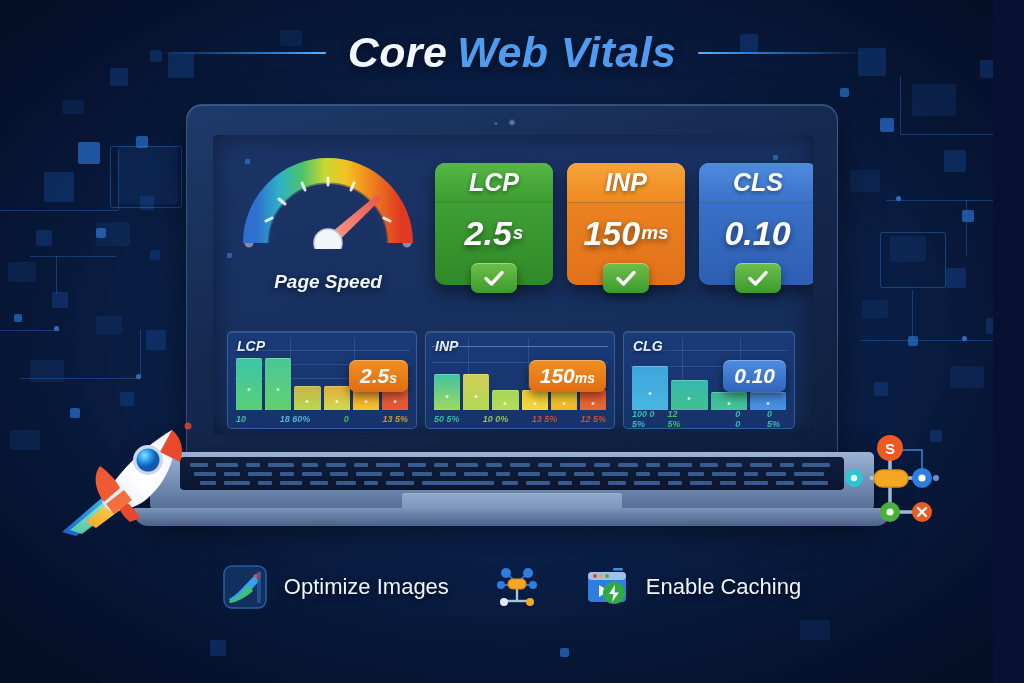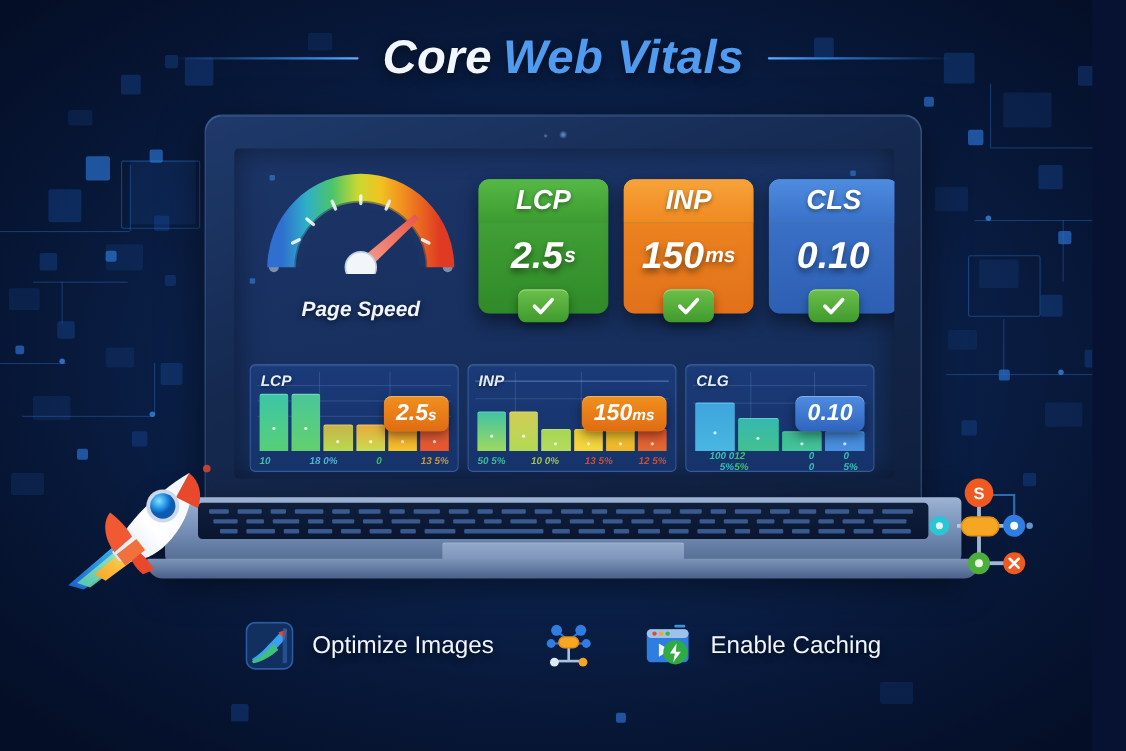--- a/index.html
+++ b/index.html
@@ -395,21 +395,21 @@
             <div class="bars">
               <div class="bar" style="height:52px;background:linear-gradient(180deg,#3cc6a8 0%,#58cf77 100%);"></div>
               <div class="bar" style="height:52px;background:linear-gradient(180deg,#49c79a 0%,#63d06e 100%);"></div>
               <div class="bar" style="height:24px;background:linear-gradient(180deg,#c9b24a 0%,#b8da4e 100%);"></div>
               <div class="bar" style="height:24px;background:linear-gradient(180deg,#e8a93a 0%,#c9dc52 100%);"></div>
               <div class="bar" style="height:24px;background:linear-gradient(180deg,#ef8f2c 0%,#f2c62b 100%);"></div>
               <div class="bar" style="height:24px;background:linear-gradient(180deg,#e0603a 0%,#e8562f 100%);"></div>
             </div>
             <div class="axis">
               <span style="color:#49d6c0;">10</span>
-              <span style="color:#5fc9e8;">18 0%</span>
+              <span style="color:#5fc9e8;">18 60%</span>
               <span style="color:#46d96a;">0</span>
               <span style="color:#e8a93a;">13 5%</span>
             </div>
             <div class="badge orange">
               <span>2.5</span><span class="unit">s</span>
             </div>
           </div>
 
           <div class="panel">
             <div class="ptitle">INP</div>
@@ -442,21 +442,21 @@
             <div class="grid-line h" style="top:34px;"></div>
             <div class="grid-line v" style="left:58px;"></div>
             <div class="grid-line v" style="left:116px;"></div>
             <div class="bars">
               <div class="bar" style="height:44px;background:linear-gradient(180deg,#3da5dd 0%,#49b6e0 100%);"></div>
               <div class="bar" style="height:30px;background:linear-gradient(180deg,#35b9b0 0%,#43c08f 100%);"></div>
               <div class="bar" style="height:18px;background:linear-gradient(180deg,#3bb88f 0%,#45c49a 100%);"></div>
               <div class="bar" style="height:18px;background:linear-gradient(180deg,#3f86d8 0%,#4a92e0 100%);"></div>
             </div>
             <div class="axis">
-              <span style="color:#3fd6c4;text-align:right;">100 0 5%</span>
+              <span style="color:#3fd6c4;">100 0 5%</span>
               <span style="color:#46d96a;">12 5%</span>
               <span style="color:#3fd6c4;padding-left:44px;">0 0</span>
               <span style="color:#3fd6c4;margin-left:20px;">0 5%</span>
             </div>
             <div class="badge blue">
               <span>0.10</span>
             </div>
           </div>
 
         </div>

